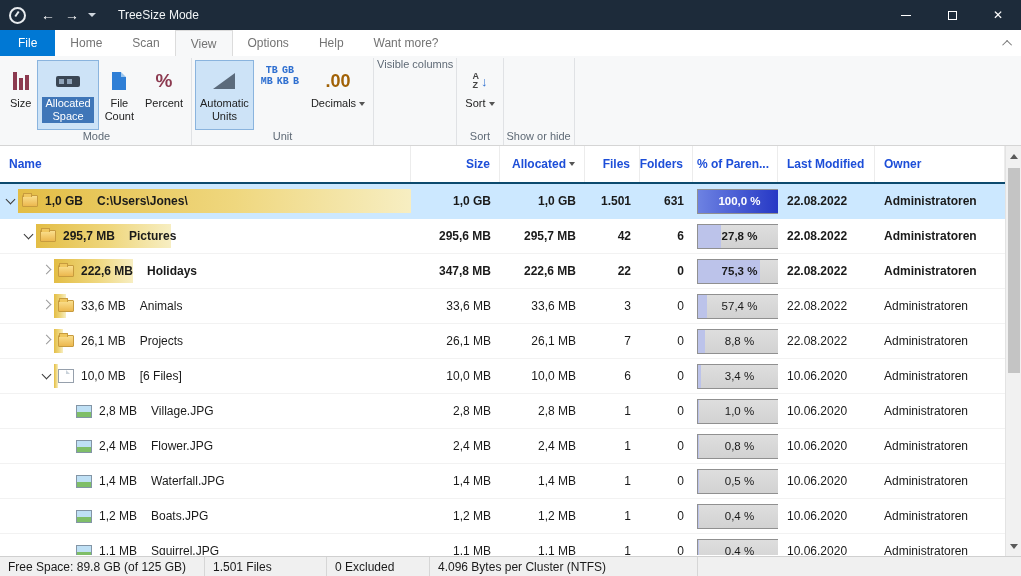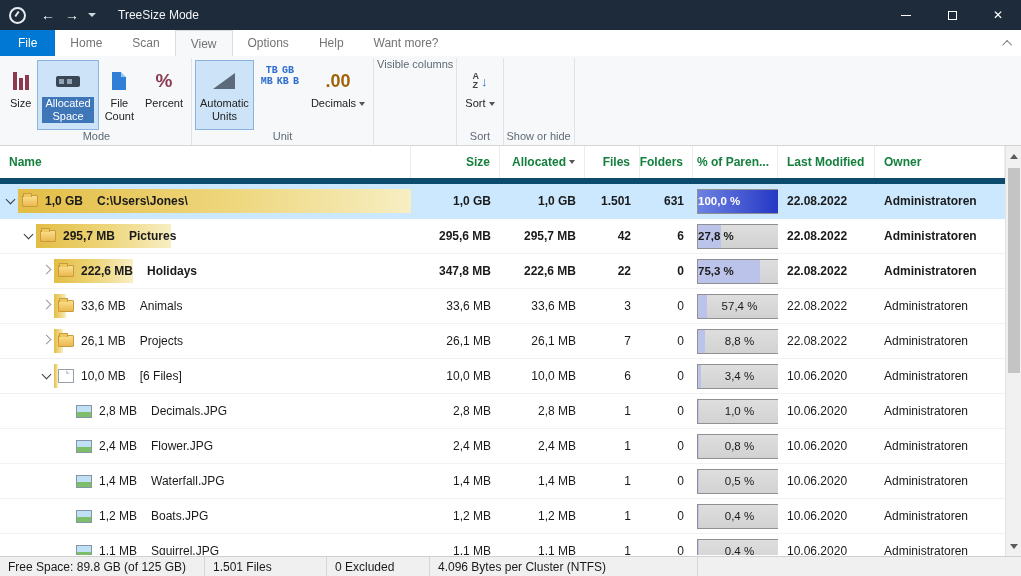--- a/index.html
+++ b/index.html
@@ -62,27 +62,27 @@
   .ic-grid { display:grid; grid-template-columns:8px 8px; grid-template-rows:8px 8px; gap:1px; }
   .ic-grid i { display:block; }
   .ic-tree { width:24px; height:17px; display:flex; gap:1px; }
   .ic-tree .l { width:13px; background:#e8962e; }
   .ic-tree .r { flex:1; display:flex; flex-direction:column; gap:1px; }
   .ic-tree .r i:first-child { flex:1.2; background:#2e6fd0; }
   .ic-tree .r i:last-child { flex:1; background:#f0c832; }
 
   
   .tablewrap { height:410px; position:relative; background:#fff; }
-  .thead { display:flex; height:38px; border-bottom:6px solid #0c4a6e; font-weight:bold; color:#15803d; width:1005px; }
+  .thead { display:flex; height:38px; border-bottom:2px solid #0c4a6e; font-weight:bold; color:#1d4ed8; width:1005px; }
   .hcell { display:flex; align-items:center; padding:0 9px; border-right:1px solid #ececec; height:100%; }
   .hcell.num { justify-content:flex-end; }
   .tbody { width:1005px; height:371px; overflow:hidden; }
   .trow { display:flex; height:35px; align-items:center; border-bottom:1px solid #f2f2f2; }
   .trow.selected { background:#cce8ff; border-bottom-color:#cce8ff; }
-  .trow.bold, .trow.bold .pcttext { font-weight:bold;justify-content:space-between; }
+  .trow.bold, .trow.bold .pcttext { font-weight:bold; }
   .cell { padding:0 9px; overflow:hidden; white-space:nowrap; }
   .num { text-align:right; }
   .col-name { width:411px; } .col-size { width:89px; } .col-alloc { width:85px; }
   .col-files { width:55px; } .col-folders { width:53px; } .col-pct { width:85px; padding:0 4px; }
   .col-mod { width:97px; } .col-owner { width:130px; }
 
   .name-cell { position:relative; display:flex; align-items:center; height:100%; padding:0; }
   .namebar { position:absolute; top:5px; bottom:5px; background:linear-gradient(90deg,#e3bd45,#efd77e 55%,#f7eec2); z-index:0; }
   .chev { width:10px; height:10px; position:relative; z-index:1; flex:0 0 10px; }
   .chev::after { content:''; position:absolute; left:1px; top:0; width:6px; height:6px; }
@@ -417,21 +417,21 @@
     <div class="cell col-mod">10.06.2020</div>
     <div class="cell col-owner">Administratoren</div>
   </div>
       <div class="trow">
     <div class="cell col-name name-cell">
 
       <span class="chev none" style="margin-left: 60px;"></span>
       <span class="ficon icon-image"></span>
       <span class="ntext">
         <span class="nsize">2,8 MB</span>
-        <span class="nlabel">Decimals.JPG</span>
+        <span class="nlabel">Village.JPG</span>
       </span>
     </div>
     <div class="cell col-size num">2,8 MB</div>
     <div class="cell col-alloc num">2,8 MB</div>
     <div class="cell col-files num">1</div>
     <div class="cell col-folders num">0</div>
     <div class="cell col-pct">
       <span class="pctbox">
         <span class="pctfill" style="width: 1%;"></span>
         <span class="pcttext">1,0 %</span>

